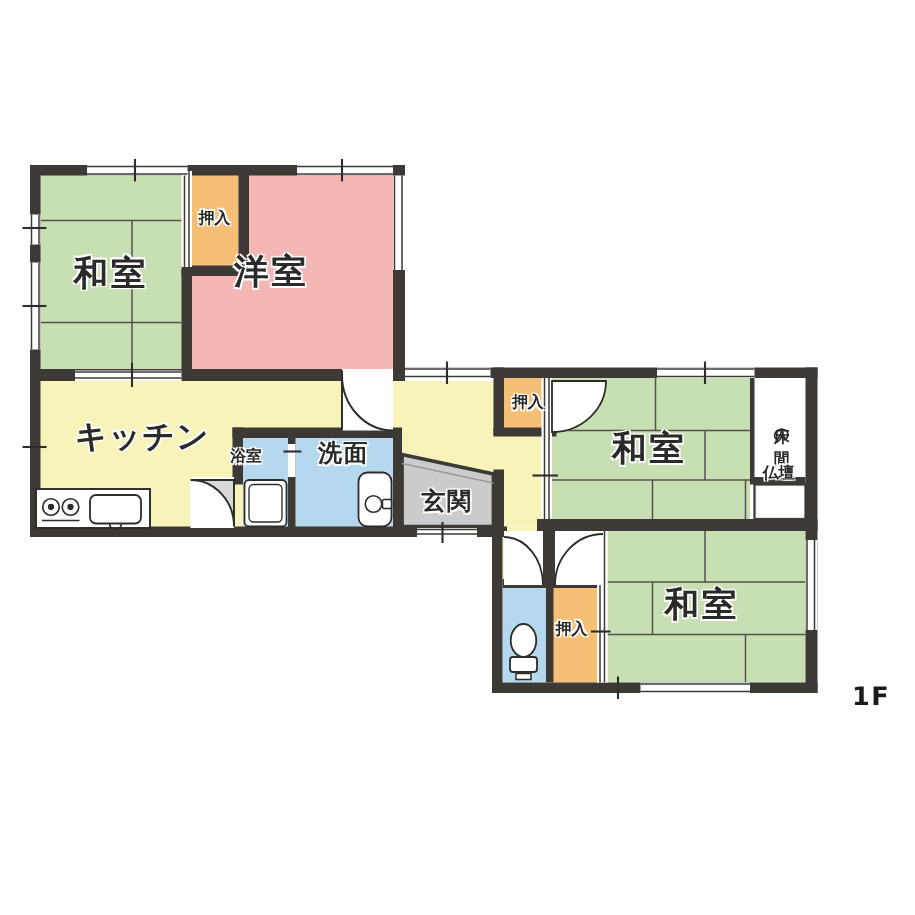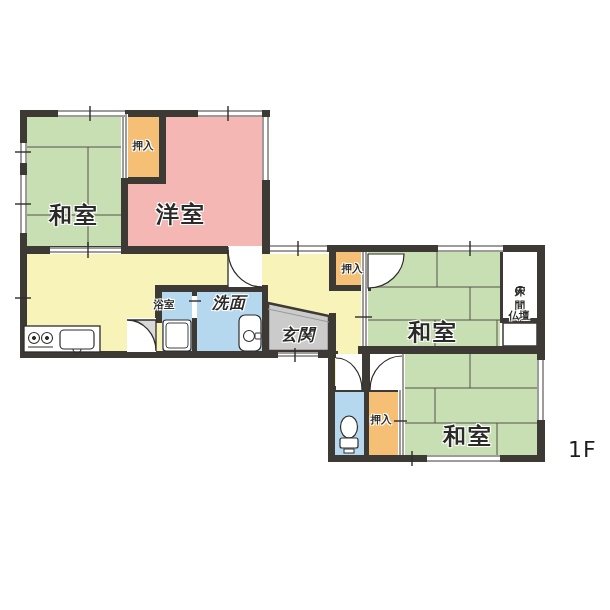--- a/index.html
+++ b/index.html
@@ -7,26 +7,26 @@
     position:relative;width:610px;height:610px;background:var(--background,#fff);
     font-family:"DejaVu Sans","Liberation Sans",sans-serif;overflow:hidden;
   }
   .stage svg{position:absolute;left:0;top:0;}
   .lbl{
     position:absolute;transform:translate(-50%,-50%);
     color:var(--label_text,#2a2a28);font-weight:bold;white-space:nowrap;line-height:1.05;
     text-shadow:-1px -1px 0 #fff,1px -1px 0 #fff,-1px 1px 0 #fff,1px 1px 0 #fff,0 0 2px #fff;
     pointer-events:none;
   }
-  .big{font-size:23px;letter-spacing:2px;margin-top:32px;}
-  .med{font-size:16px;letter-spacing:1px;font-style:italic;}
+  .big{font-size:23px;letter-spacing:2px;}
+  .med{font-size:16px;letter-spacing:1px;}
   .sml{font-size:10.5px;letter-spacing:0px;}
   .vert{writing-mode:vertical-rl;text-orientation:upright;letter-spacing:2px;}
-  .floor-tag{position:absolute;left:568px;top:438px;transform:none;
-    font-size:22px;font-weight:normal;color:#1c1c1c;letter-spacing:1px;text-shadow:none;}
+  .floor-tag{position:absolute;left:568px;top:457px;transform:none;
+    font-size:17px;font-weight:bold;color:#1c1c1c;letter-spacing:1px;text-shadow:none;}
 </style>
 </head>
 <body>
 
 <div class="stage">
 <svg width="610" height="610" viewBox="0 0 610 610">
 
   <g>
     <rect x="24" y="114" width="238" height="134" fill="var(--western_pink)"></rect>
     <rect x="27" y="117" width="94" height="129" fill="var(--tatami_green)"></rect>
@@ -235,20 +235,21 @@
     <line x1="295" y1="348" x2="295" y2="362"></line>
     <line x1="355" y1="317" x2="372" y2="317"></line>
     <line x1="394" y1="421" x2="407" y2="421"></line>
     <line x1="189" y1="301" x2="201" y2="301"></line>
   </g>
 </svg>
 
   <span class="lbl big" style="left:74px;top:183px;">和室</span>
   <span class="lbl sml" style="left:143px;top:146px;">押入</span>
   <span class="lbl big" style="left:181px;top:182px;">洋室</span>
+  <span class="lbl" style="left:95px;top:291px;font-size:21px;letter-spacing:1px;">キッチン</span>
   <span class="lbl sml" style="left:164px;top:305px;">浴室</span>
   <span class="lbl med" style="left:229px;top:303px;">洗面</span>
   <span class="lbl med" style="left:298px;top:335px;">玄関</span>
   <span class="lbl sml" style="left:352px;top:269px;">押入</span>
   <span class="lbl big" style="left:433px;top:300px;">和室</span>
   <span class="lbl sml vert" style="left:520px;top:285px;">床の間</span>
   <span class="lbl sml" style="left:519px;top:316px;">仏壇</span>
   <span class="lbl sml" style="left:381px;top:420px;">押入</span>
   <span class="lbl big" style="left:468px;top:404px;">和室</span>
   <span class="lbl floor-tag">1F</span>

